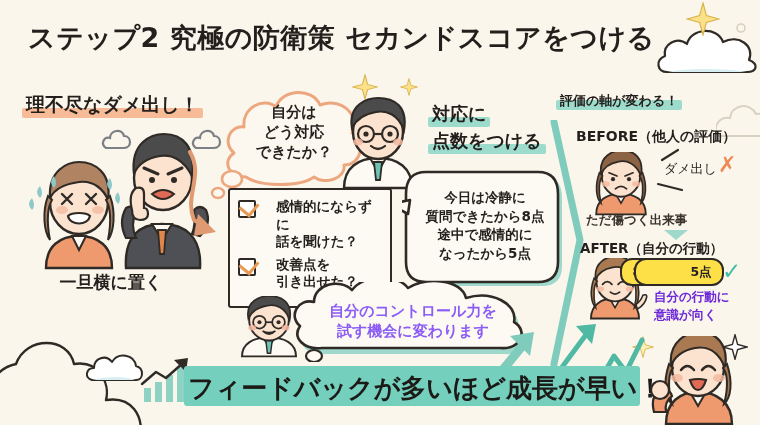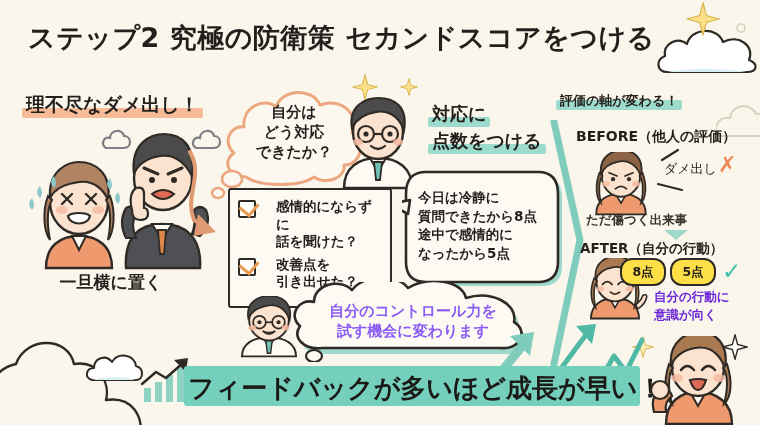--- a/index.html
+++ b/index.html
@@ -54,21 +54,21 @@
   .xmark{position:absolute;left:718px;top:152px;color:#f08a54;font-size:22px;font-weight:700;}
   .checkmark{position:absolute;left:722px;top:258px;color:#3ebfa5;font-size:23px;font-weight:700;}
 
   .pt-badge{
     position:absolute;display:flex;align-items:center;justify-content:center;
     width:42px;height:24px;border-radius:12px;
     border:2.2px solid #2f2a25;background:#fde047;
     font-size:12.5px;font-weight:700;color:#231f1c;
   }
   #pt8{left:620px;top:258px;}
-  #pt5{left:670px;top:258px;}
+  #pt5{left:634px;top:258px;padding-left:44px;}
 
   
   #bubble-think{
     left:232px;top:95px;width:124px;height:80px;
   }
   #bubble-think .txt{
     position:absolute;left:0;top:8px;width:124px;text-align:center;
     font-size:15px;font-weight:700;color:#231f1c;line-height:1.33;z-index:3;
   }
 
@@ -91,21 +91,21 @@
   }
   .citem{font-size:13.5px;font-weight:700;color:#231f1c;line-height:1.3;}
   .dogear{
     position:absolute;right:-2px;bottom:-2px;width:0;height:0;
     border-left:18px solid transparent;border-bottom:18px solid #faf6ec;
   }
 
   
   #bubble-score{left:412px;top:178px;width:146px;height:106px;}
   #bubble-score .txt{
-    position:absolute;left:6px;top:10px;width:134px;
+    position:absolute;left:6px;top:10px;width:134px;text-align:center;
     font-size:13.5px;font-weight:700;color:#231f1c;line-height:1.38;z-index:3;
   }
 
   
   #bubble-control{left:300px;top:292px;width:226px;height:56px;}
   #bubble-control .txt{
     position:absolute;left:8px;top:9px;width:210px;text-align:center;
     font-size:15px;font-weight:700;color:#8b5cf6;line-height:1.35;z-index:3;
   }
 

